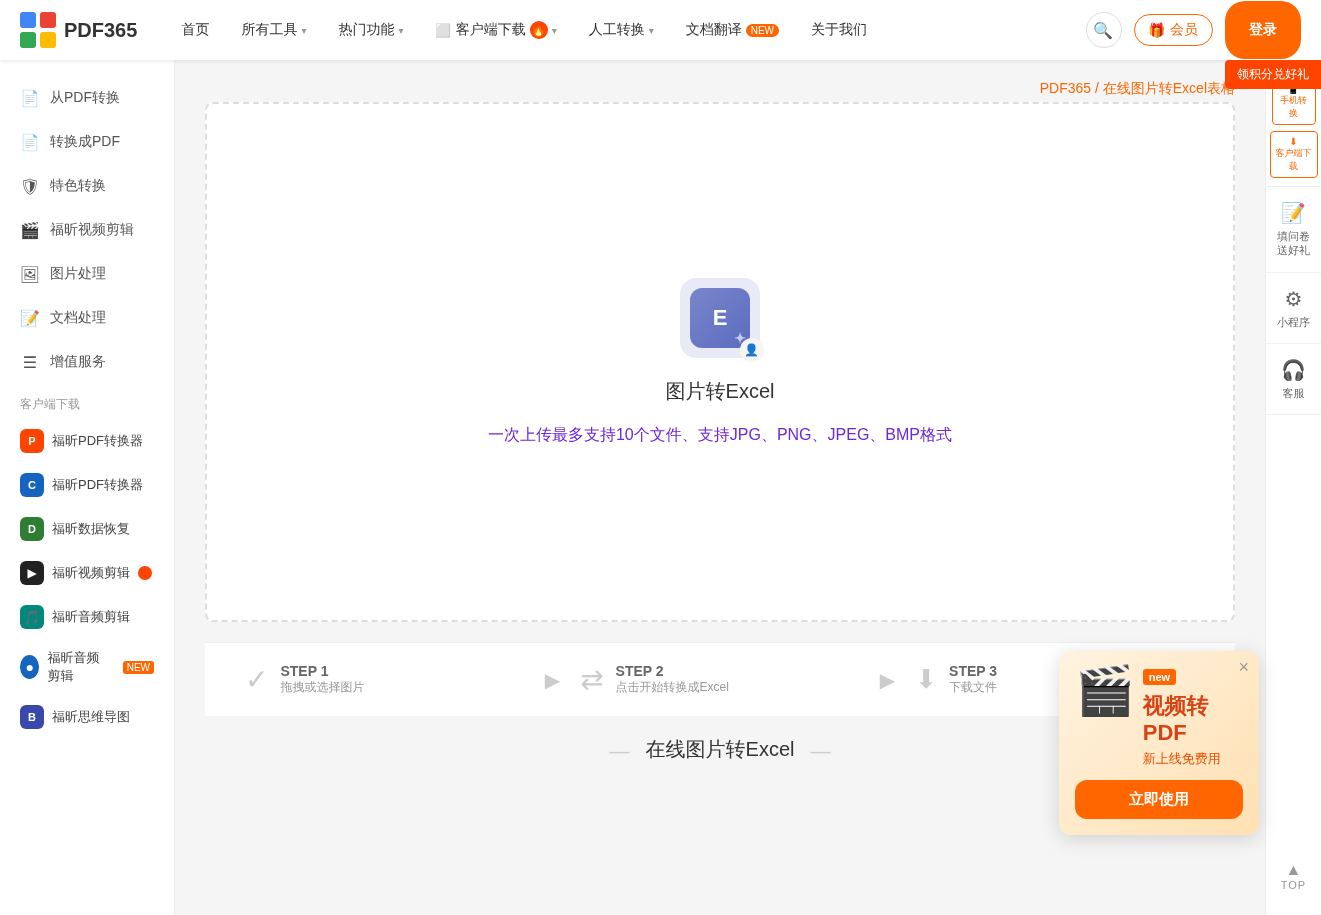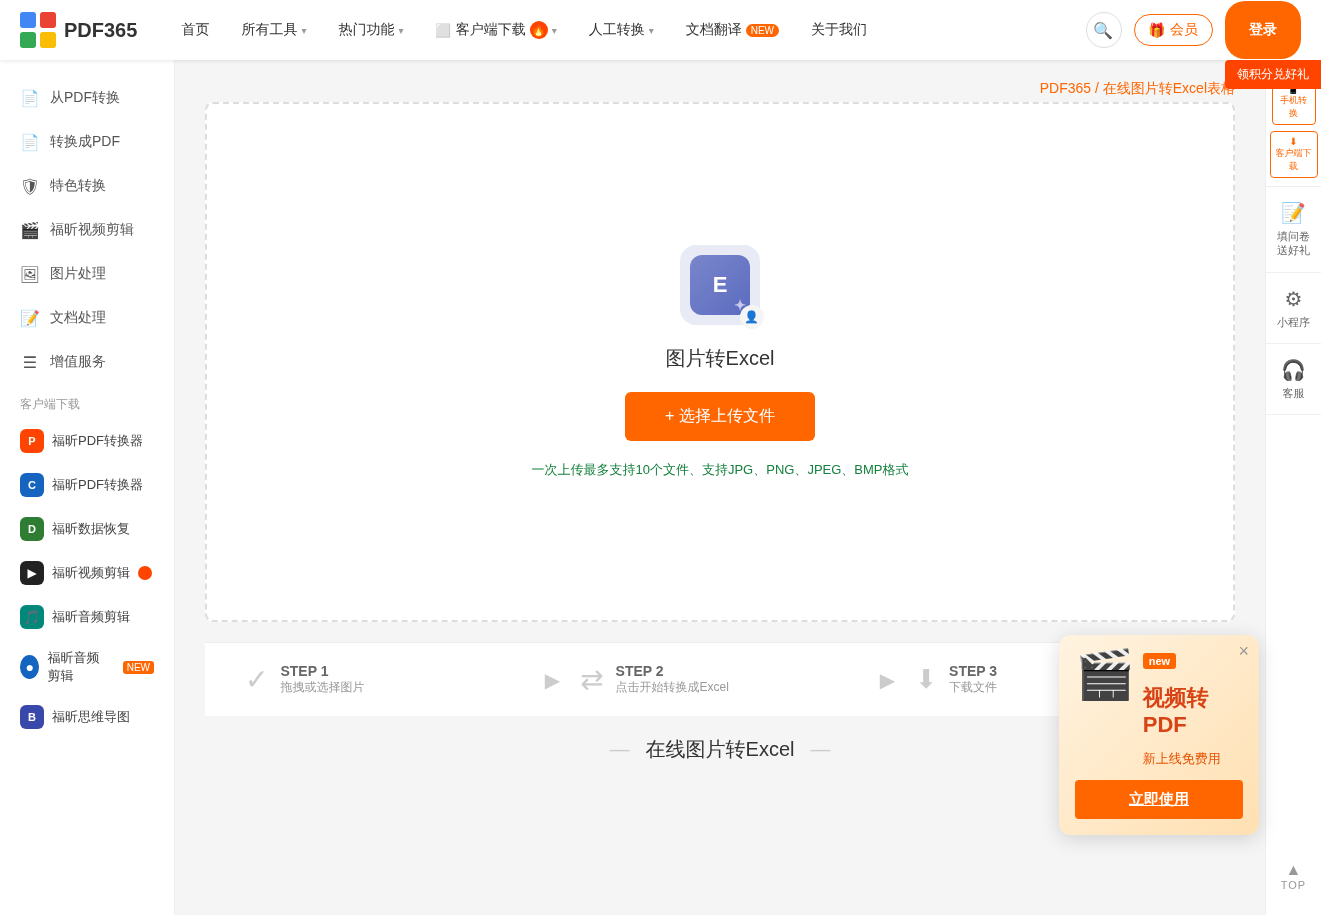--- a/index.html
+++ b/index.html
@@ -38,51 +38,51 @@
     .breadcrumb { font-size: 14px; color: #666; margin-bottom: 4px; text-align: right; }
     .breadcrumb span { color: #f60; }
 
     
     .upload-area { background: #fff; border: 2px dashed #ddd; border-radius: 8px; min-height: 520px; display: flex; flex-direction: column; align-items: center; justify-content: center; gap: 20px; margin-bottom: 20px; }
     .upload-icon-wrap { width: 80px; height: 80px; background: #e8eaf6; border-radius: 16px; display: flex; align-items: center; justify-content: center; position: relative; }
     .upload-icon-inner { width: 60px; height: 60px; background: linear-gradient(135deg, #7986cb, #5c6bc0); border-radius: 12px; display: flex; align-items: center; justify-content: center; color: white; font-size: 28px; font-weight: bold; }
     .upload-icon-person { position: absolute; bottom: -4px; right: -4px; width: 24px; height: 24px; background: #f5f5f5; border-radius: 50%; display: flex; align-items: center; justify-content: center; font-size: 12px; }
     .upload-title { font-size: 20px; color: #333; font-weight: normal; }
     .upload-btn { background: #f60; color: white; border: none; padding: 14px 40px; border-radius: 6px; font-size: 16px; cursor: pointer; display: flex; align-items: center; gap: 8px; }
-    .upload-hint { font-size: 13px; color: #15803d; }
+    .upload-hint { font-size: 16px; color: #6d28d9; }
 
     
     .steps { background: #fff; padding: 20px 40px; display: flex; align-items: center; gap: 0; border-top: 1px solid #eee; margin-top: 10px; }
     .step { display: flex; align-items: center; gap: 12px; flex: 1; }
     .step-check { color: #ccc; font-size: 28px; }
     .step-content { }
     .step-title { font-size: 14px; font-weight: bold; color: #666; }
     .step-desc { font-size: 12px; color: #999; }
     .step-arrow { color: #ccc; font-size: 20px; padding: 0 20px; }
 
     
-    .section-title { text-align: center; font-size: 20px; color: #333; padding: 20px 0 10px; display: flex; align-items: center; justify-content: center; gap: 16px; }
+    .section-title { text-align: center; font-size: 20px; color: #333; padding: 20px 0 10px; display: flex; align-items: flex-end; justify-content: center; gap: 16px; }
     .section-title::before, .section-title::after { content: '—'; color: #ccc; }
 
     
     .right-sidebar { width: 56px; background: #fff; border-left: 1px solid #eee; display: flex; flex-direction: column; align-items: center; padding: 10px 0; gap: 0; flex-shrink: 0; }
     .right-item { display: flex; flex-direction: column; align-items: center; padding: 14px 6px; cursor: pointer; width: 100%; border-bottom: 1px solid #f0f0f0; }
     .right-item-icon { font-size: 20px; color: #666; margin-bottom: 4px; }
     .right-item-label { font-size: 11px; color: #666; text-align: center; line-height: 1.3; }
     .top-btn { display: flex; flex-direction: column; align-items: center; padding: 14px 6px; cursor: pointer; color: #999; }
     .top-btn-icon { font-size: 16px; color: #999; }
     .top-btn-label { font-size: 11px; color: #999; letter-spacing: 1px; }
 
     
     .popup-ad { position: fixed; bottom: 120px; right: 70px; width: 200px; background: linear-gradient(135deg, #fff3e0, #ffe0b2); border-radius: 12px; padding: 16px; box-shadow: 0 4px 20px rgba(0,0,0,0.15); z-index: 200; }
     .popup-close { position: absolute; top: 8px; right: 8px; cursor: pointer; color: #999; font-size: 16px; }
     .popup-new { background: #ff6600; color: white; font-size: 11px; padding: 2px 6px; border-radius: 3px; display: inline-block; margin-bottom: 4px; font-weight: bold; }
-    .popup-title { font-size: 22px; font-weight: bold; color: #d84315; line-height: 1.2; margin: 12px 0; }
+    .popup-title { font-size: 22px; font-weight: bold; color: #d84315; line-height: 1.2; margin: 4px 0; }
     .popup-subtitle { font-size: 13px; color: #e65100; margin-bottom: 12px; }
-    .popup-cta { background: #ff6600; color: white; border: none; padding: 10px 0; border-radius: 4px; width: 100%; font-size: 15px; cursor: pointer; font-weight: bold; text-decoration: underline; }
+    .popup-cta { background: #ff6600; color: white; border: none; padding: 10px 0; border-radius: 12px; width: 100%; font-size: 15px; cursor: pointer; font-weight: bold; }
   </style>
 </head>
 <body>
 
 <div class="header">
   <div class="logo">
     <svg class="logo-icon" viewBox="0 0 36 36" width="36" height="36">
       <rect x="0" y="0" width="16" height="16" rx="3" fill="#4285f4"></rect>
       <rect x="20" y="0" width="16" height="16" rx="3" fill="#ea4335"></rect>
       <rect x="0" y="20" width="16" height="16" rx="3" fill="#34a853"></rect>
@@ -207,21 +207,20 @@
 
     <div class="upload-area">
       <div class="upload-icon-wrap">
         <div class="upload-icon-inner" style="position:relative;">
           <span style="font-size:22px;font-weight:bold;color:white;">E</span>
           <span style="position:absolute;bottom:2px;right:4px;font-size:14px;color:#c5cae9;">✦</span>
         </div>
         <div class="upload-icon-person">👤</div>
       </div>
       <div class="upload-title">图片转Excel</div>
-      <button class="upload-btn">+ 选择上传文件</button>
       <div class="upload-hint">一次上传最多支持10个文件、支持JPG、PNG、JPEG、BMP格式</div>
     </div>
 
     <div class="steps">
       <div class="step">
         <span class="step-check" style="color:#ccc;font-size:28px;">✓</span>
         <div class="step-content">
           <div class="step-title">STEP 1</div>
           <div class="step-desc">拖拽或选择图片</div>
         </div>

